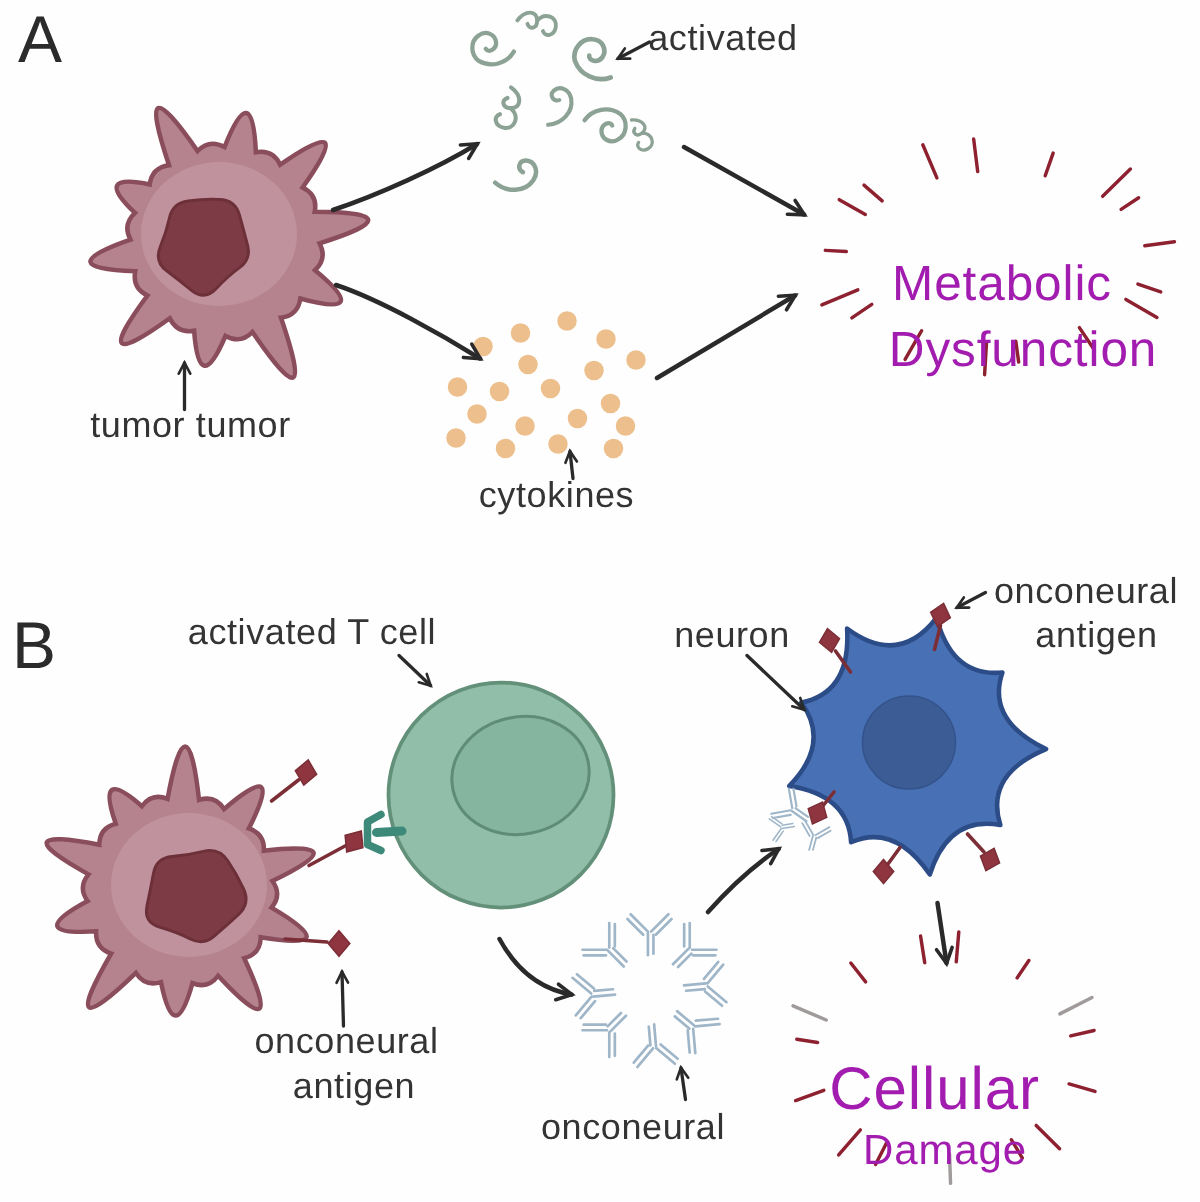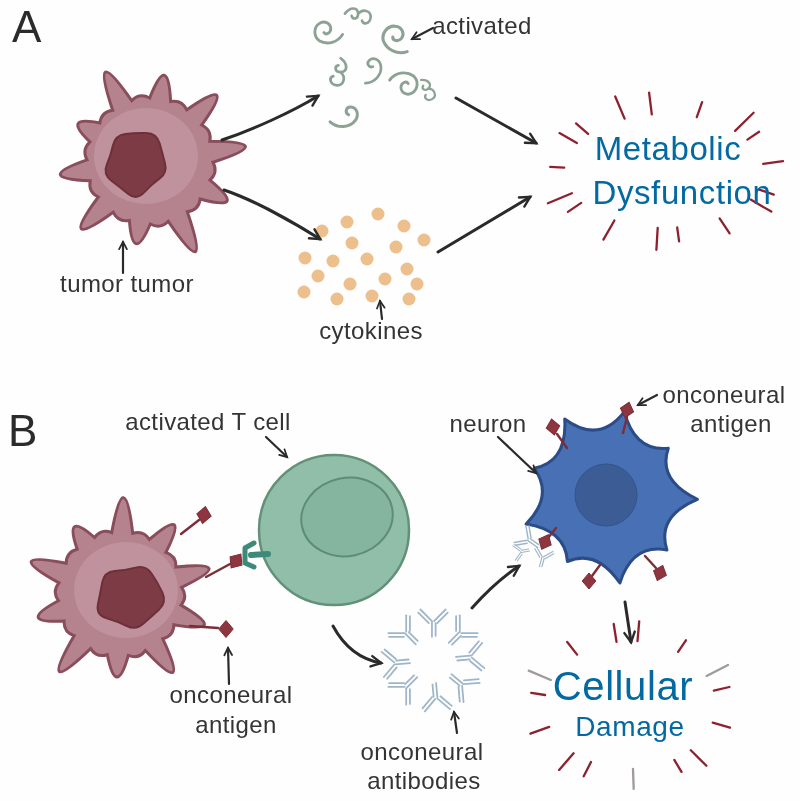--- a/index.html
+++ b/index.html
@@ -3,21 +3,21 @@
 <meta charset="utf-8">
 <style>
   html,body{margin:0;padding:0;background:#ffffff;}
   .figure{position:relative;width:800px;height:801px;background:#fefefe;overflow:hidden;
           font-family:"Liberation Sans", sans-serif;}
   .figure svg{position:absolute;left:0;top:0;}
   .lbl{position:absolute;transform:translateX(-50%);white-space:nowrap;
        color:var(--text,#343434);font-size:24px;letter-spacing:.4px;}
   .panel-letter{position:absolute;color:#2b2b2b;font-size:44px;letter-spacing:0;}
   .outcome{position:absolute;transform:translateX(-50%);white-space:nowrap;
-       color:#0369a1;font-size:33px;letter-spacing:.6px;}
+       color:#a21caf;font-size:33px;letter-spacing:.6px;margin-top:40px;}
   
   .tumor-body{fill:var(--tumor-body);stroke:var(--tumor-outline);stroke-width:3;}
   .tumor-hl{fill:#c9a2ab;opacity:.5;stroke:none;}
   .tumor-nucleus{fill:var(--tumor-nucleus);stroke:#6d3039;stroke-width:2;}
   .tcell-body{fill:var(--t-cell-body);stroke:var(--t-cell-outline);stroke-width:2.5;}
   .tcell-nucleus{fill:var(--t-cell-nucleus);stroke:#5f8c76;stroke-width:2;}
   .neuron-body{fill:var(--neuron-body);stroke:var(--neuron-outline);stroke-width:3;stroke-linejoin:round;}
   .neuron-nucleus{fill:var(--neuron-nucleus);stroke:#34528a;stroke-width:1;opacity:.96;}
   .peptide{fill:none;stroke:var(--peptide);stroke-width:2.6;stroke-linecap:round;}
   .cytokine{fill:var(--cytokine);stroke:none;}
@@ -275,17 +275,16 @@
   <div class="outcome" style="left:682px;top:174px;">Dysfunction</div>
 
   <div class="panel-letter" style="left:8px;top:406px;">B</div>
   <div class="lbl" style="left:208px;top:408px;">activated T cell</div>
   <div class="lbl" style="left:488px;top:410px;">neuron</div>
   <div class="lbl" style="left:724px;top:381px;">onconeural</div>
   <div class="lbl" style="left:731px;top:410px;">antigen</div>
   <div class="lbl" style="left:231px;top:681px;">onconeural</div>
   <div class="lbl" style="left:236px;top:711px;">antigen</div>
   <div class="lbl" style="left:422px;top:738px;">onconeural</div>
-  <div class="lbl" style="left:424px;top:767px;">antibodies</div>
   <div class="outcome" style="left:623px;top:664px;font-size:40px;">Cellular</div>
   <div class="outcome" style="left:630px;top:711px;font-size:28px;">Damage</div>
 
 </div>
 
 </body></html>

